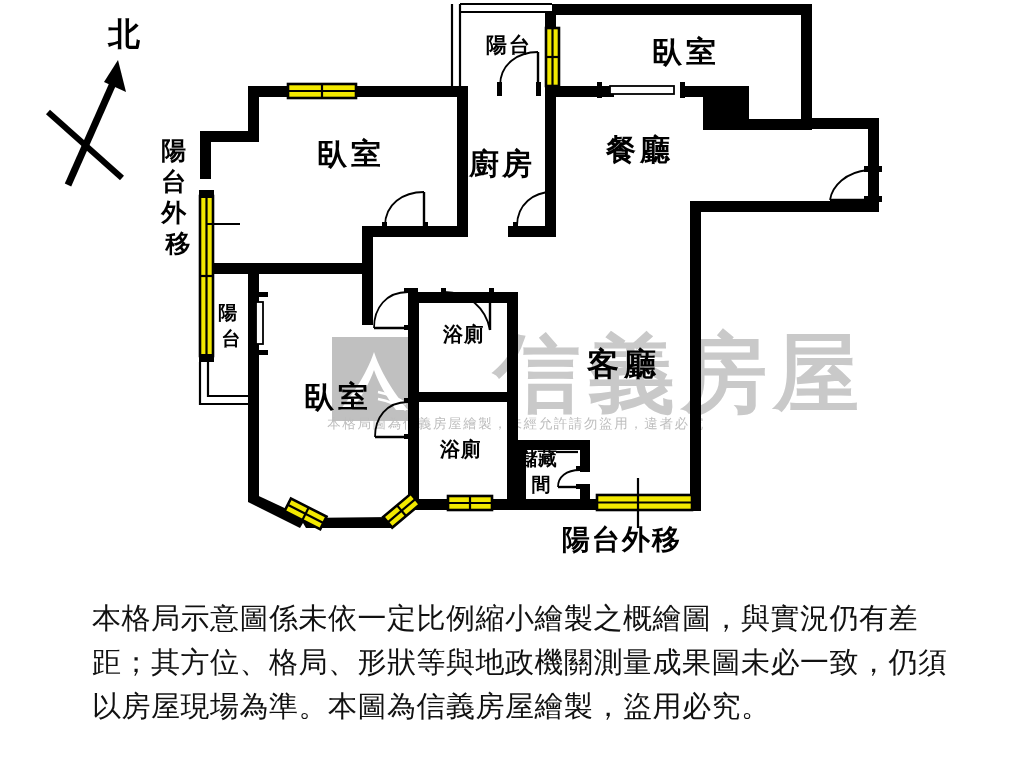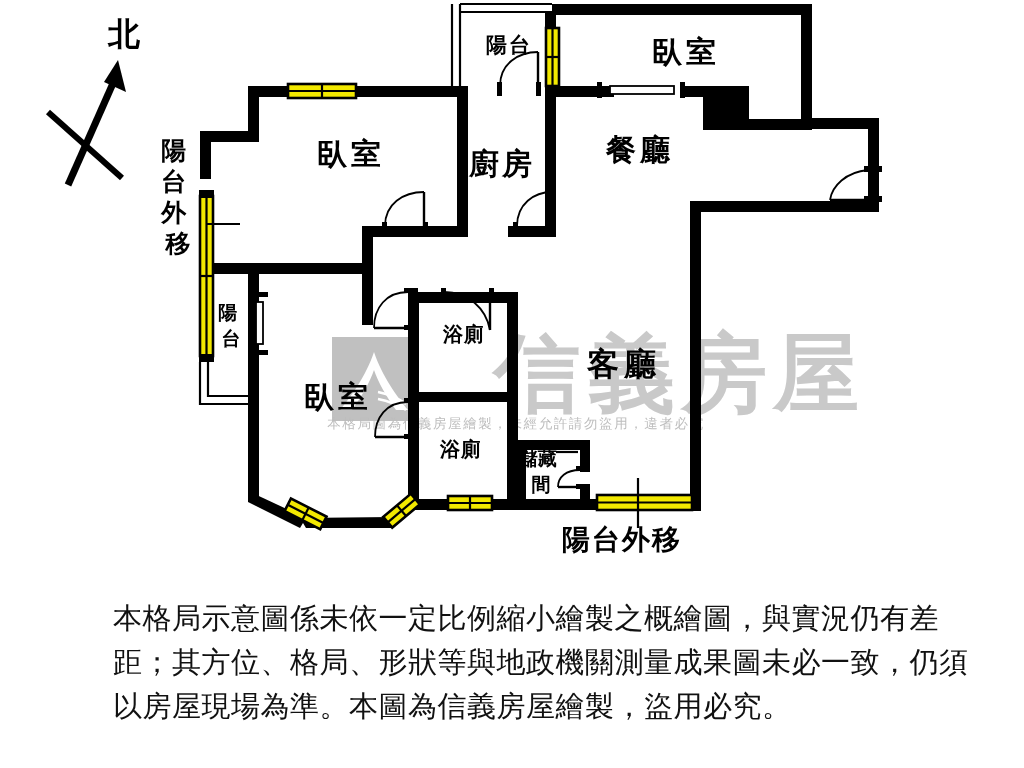--- a/index.html
+++ b/index.html
@@ -42,21 +42,21 @@
     dominant-baseline: middle;
   }
   .wm-small {
     font-family: "DejaVu Sans", "Liberation Sans", sans-serif;
     fill: #bdbdbd;
     text-anchor: middle;
     dominant-baseline: middle;
   }
   .disclaimer {
     position: absolute;
-    left: 113px;
+    left: 92px;
     top: 596px;
     width: 872px;
     font-family: "DejaVu Serif", "Liberation Serif", serif;
     font-size: 29px;
     line-height: 44px;
     color: #111111;
     letter-spacing: 0.5px;
     text-align: left;
   }
   .wall { fill: #000000; }

